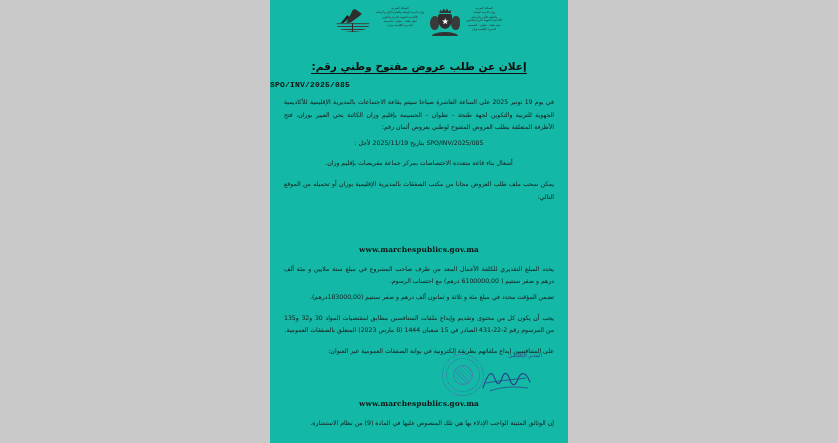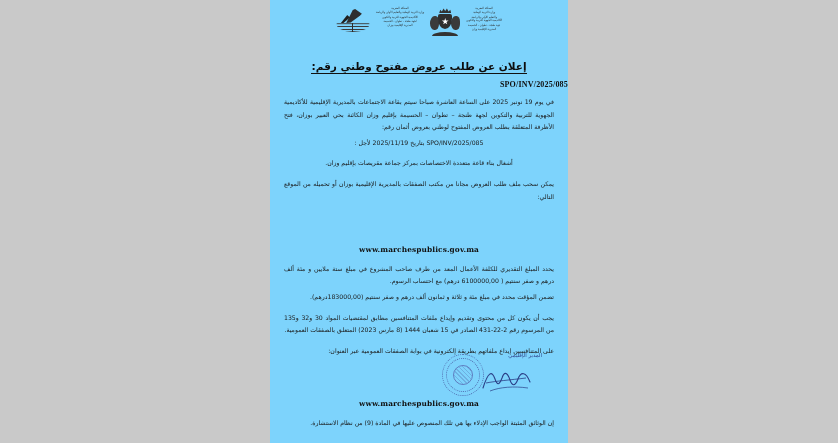--- a/index.html
+++ b/index.html
@@ -6,21 +6,21 @@
   body{
     width:838px;height:443px;overflow:hidden;
     background:#c8c8c8;
     font-family:"DejaVu Sans","Liberation Sans",sans-serif;
   }
   .viewer{position:relative;width:838px;height:443px;background:#c9c9c9;}
 
   
   .page{
     position:absolute;left:270px;top:0;width:298px;height:443px;
-    background:#7dd3fc;
+    background:#14b8a6;
     box-shadow:0 0 0 0 rgba(0,0,0,0);
     overflow:hidden;
   }
 
   
   .header{
     position:absolute;left:0;top:8px;width:298px;height:42px;
     display:flex;flex-direction:row-reverse;align-items:flex-start;
     justify-content:center;gap:6px;padding:0 8px;box-sizing:border-box;
   }
@@ -83,23 +83,23 @@
   
   .title{
     position:absolute;top:60px;left:0;width:298px;text-align:center;
     font-size:10.5px;font-weight:bold;color:#0d0d0d;letter-spacing:1.2px;
     border-bottom:none;
   }
   .title span{
     border-bottom:1.4px solid #111;padding-bottom:1px;
   }
   .refno{
-    position:absolute;top:80px;left:0;width:298px;text-align:right;
+    position:absolute;top:80px;left:0;width:298px;text-align:left;
     font-size:8px;font-weight:bold;color:#111;letter-spacing:.2px;
-    font-family:Liberation Serif, serif;
+    font-family:Liberation Mono, monospace;
   }
 
   
   .body{
     position:absolute;left:14px;top:96px;width:270px;
     text-align:justify;direction:rtl;
     font-size:6.2px;line-height:12.6px;color:#1a1a1a;
   }
   .p{margin:0 0 8px 0;}
   .p.nogap{margin-bottom:3px;}

